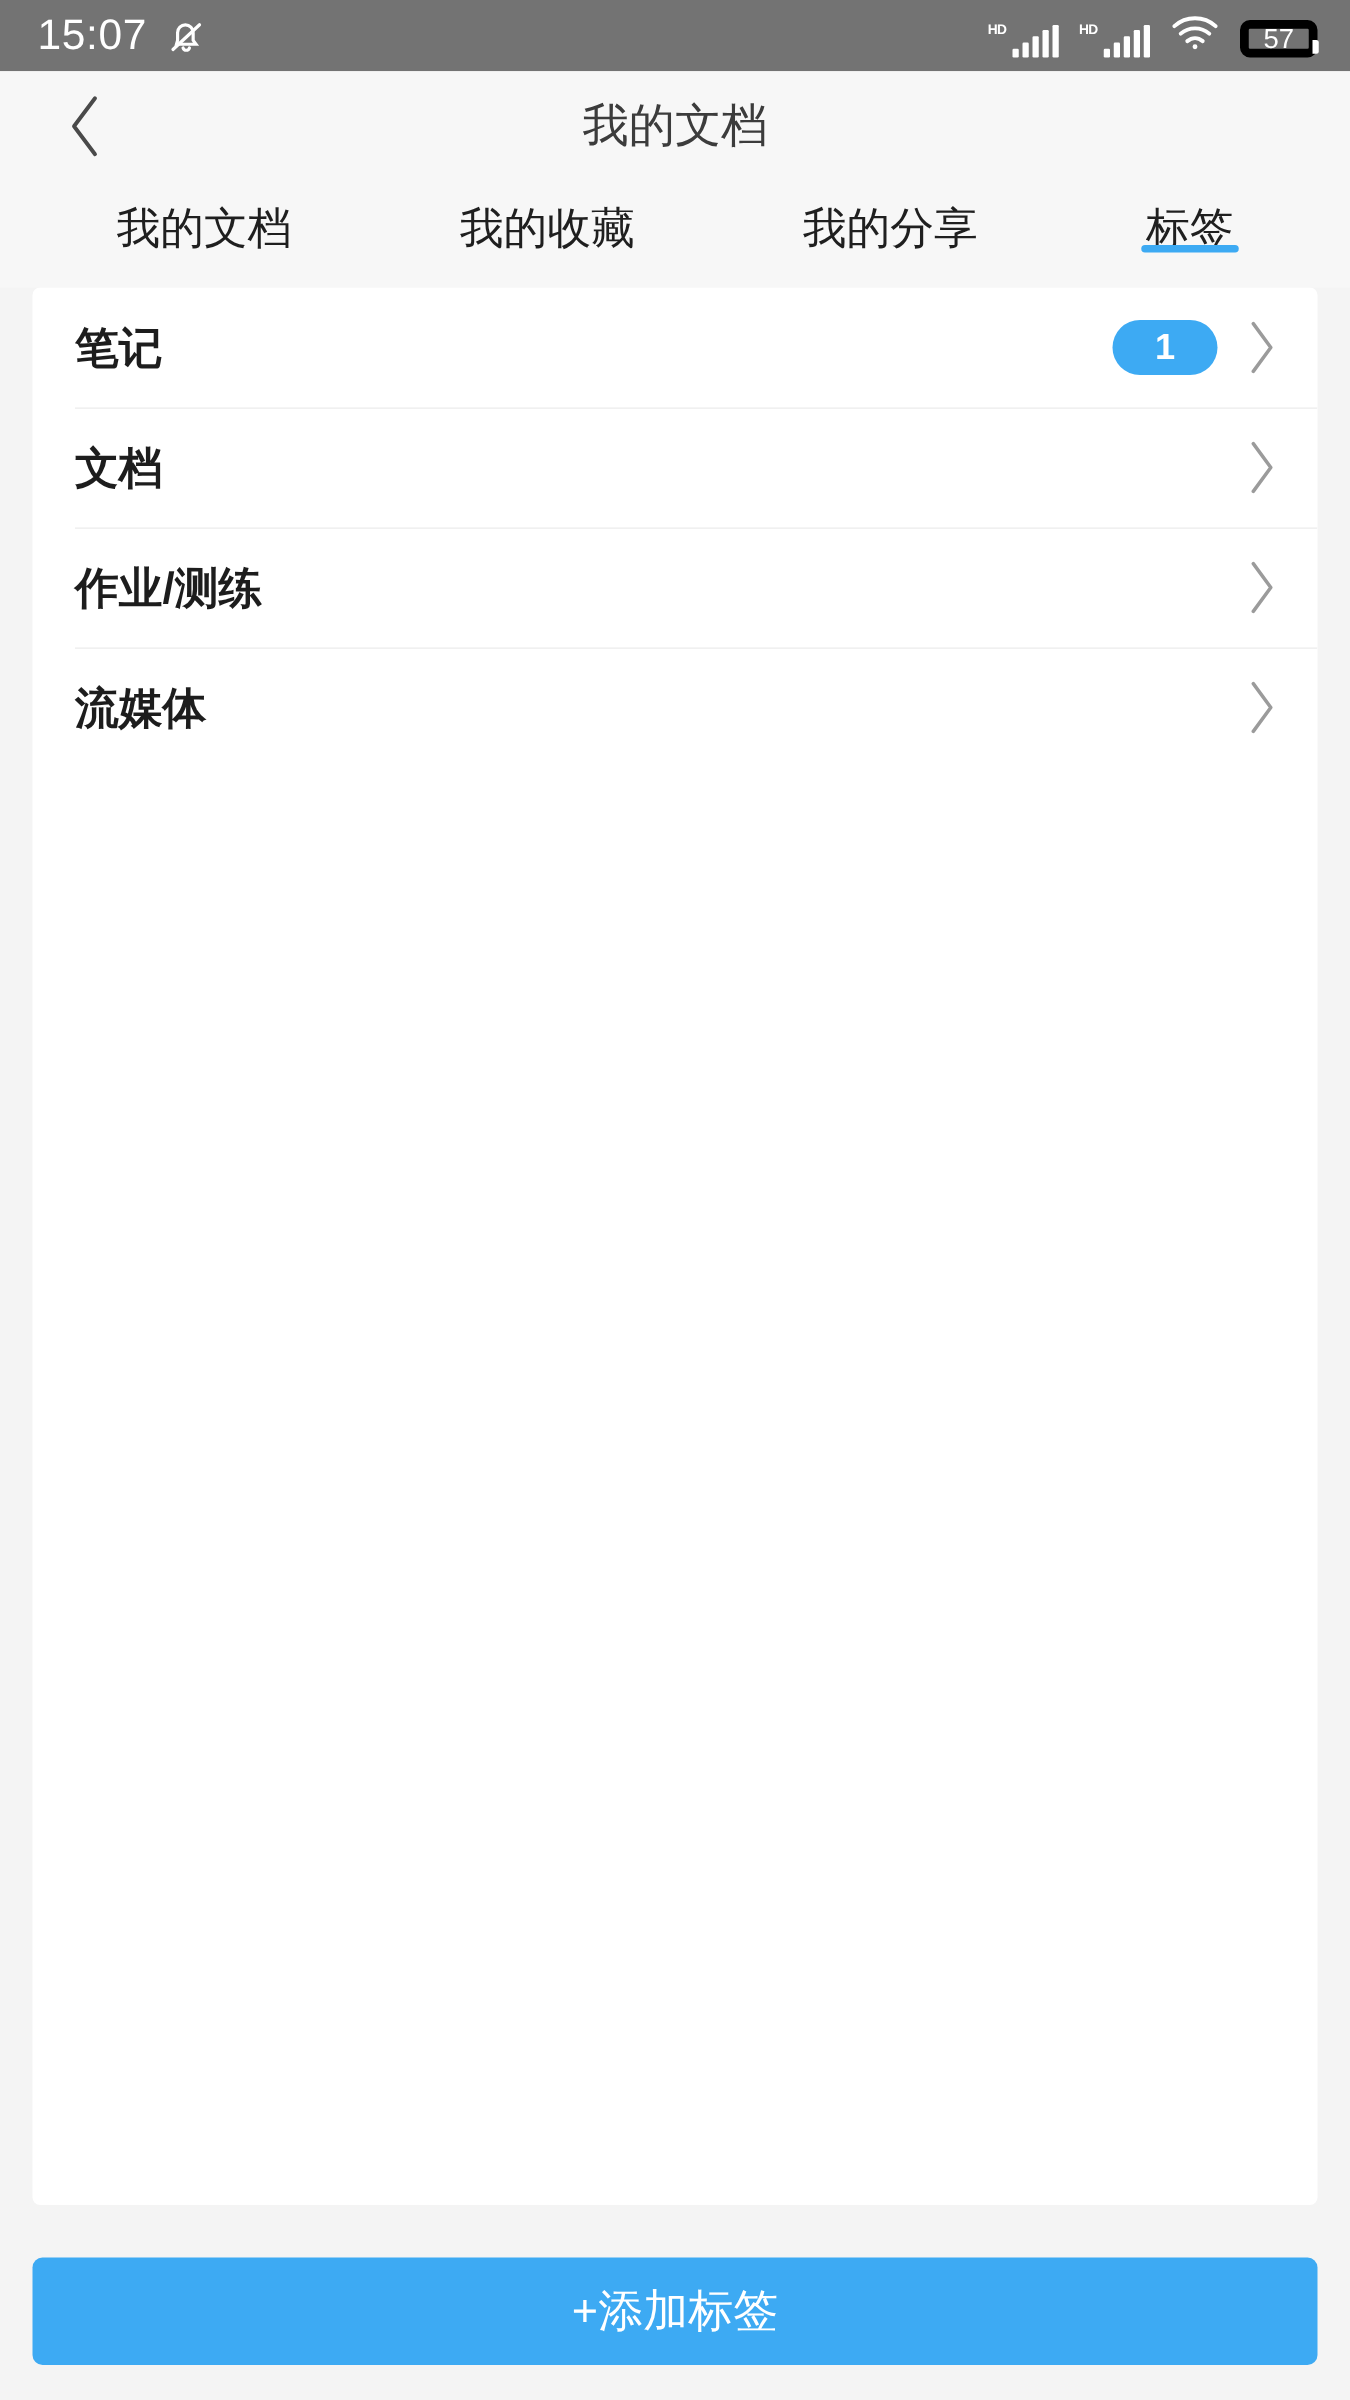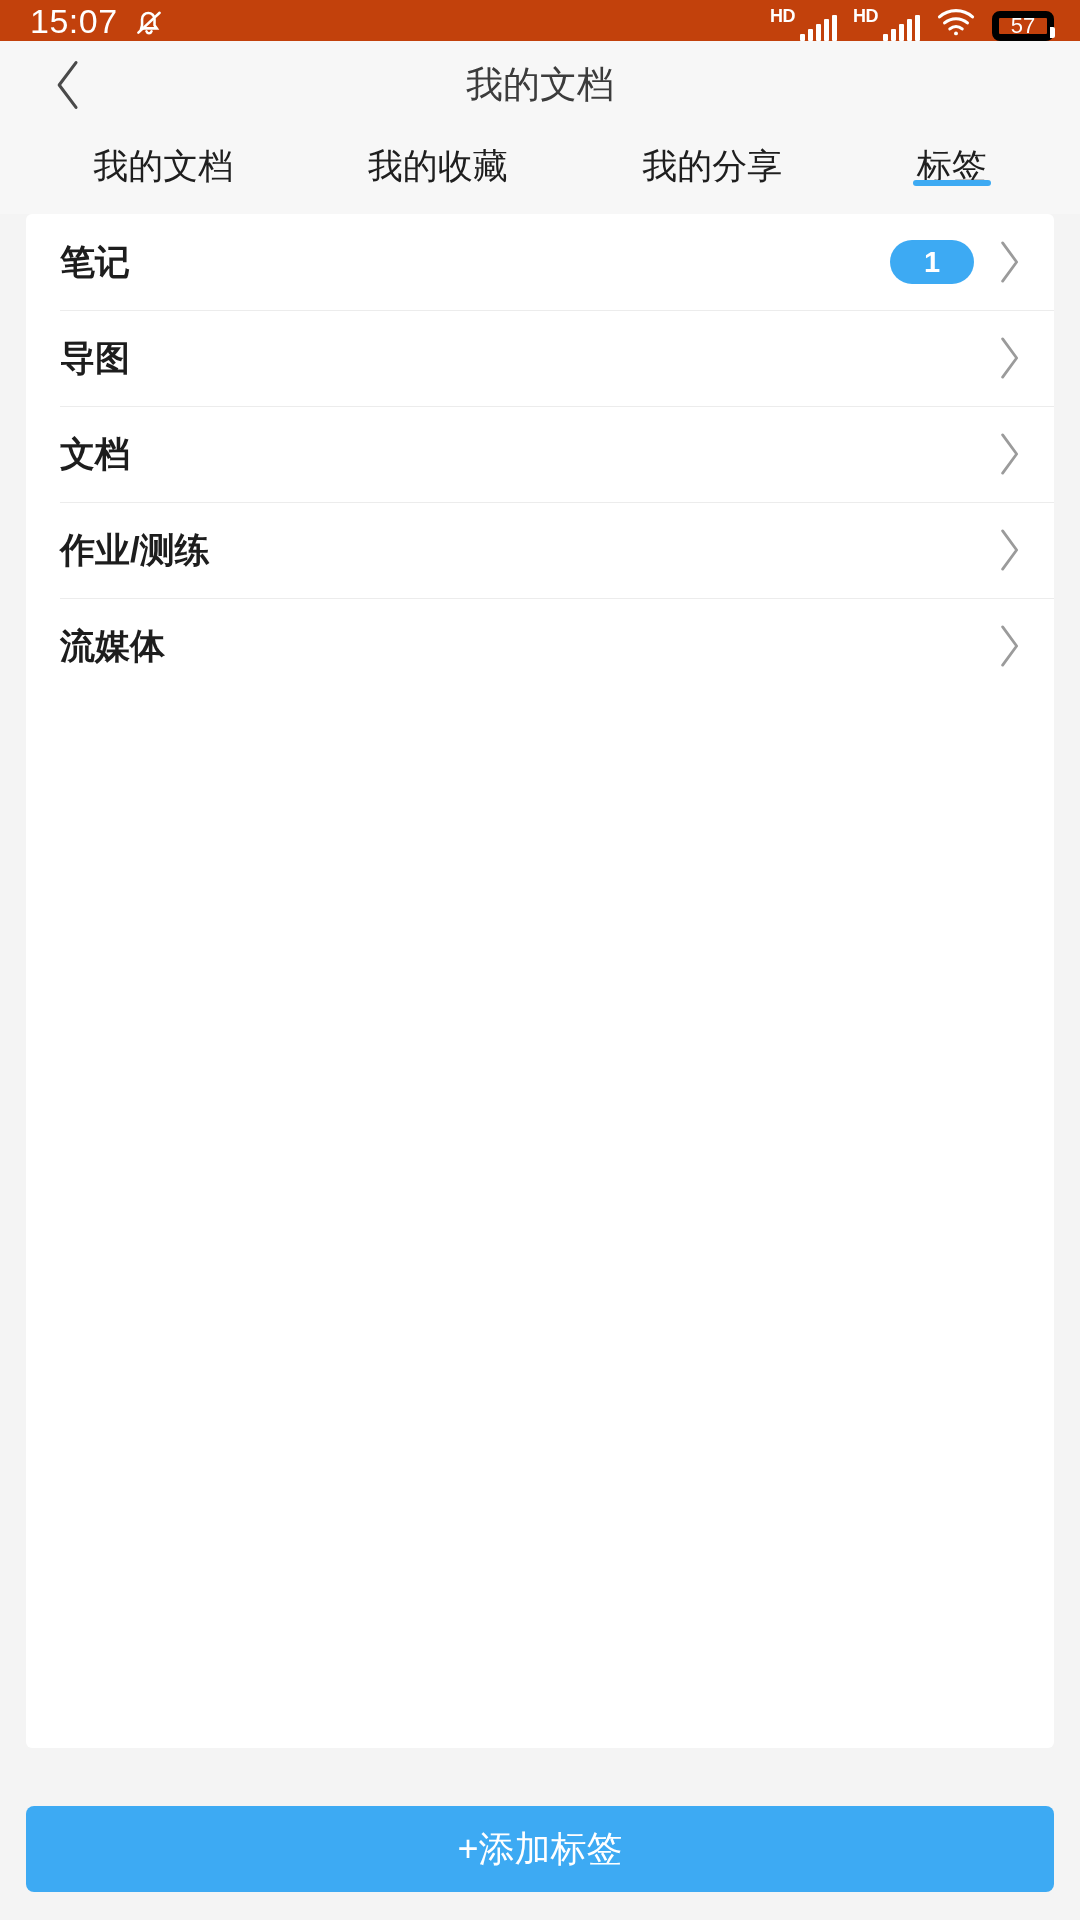--- a/index.html
+++ b/index.html
@@ -4,32 +4,32 @@
 <style>
   * { margin:0; padding:0; box-sizing:border-box; }
   html, body {
     width:1080px; height:1920px;
     font-family:"Liberation Sans","DejaVu Sans",sans-serif;
     background:#f4f4f4; overflow:hidden;
   }
 
   
   .statusbar{
-    height:41px; background:#c2410c; color:#ffffff;
-    display:flex; align-items:flex-end; justify-content:space-between;
+    height:57px; background:#737373; color:#ffffff;
+    display:flex; align-items:center; justify-content:space-between;
     padding:0 26px 0 30px;
   }
   .sb-left{ display:flex; align-items:center; gap:14px; }
   .sb-time{ font-size:34px; letter-spacing:0.5px; font-weight:400; }
   .sb-right{ display:flex; align-items:flex-end; gap:16px; }
 
   .bell-mute{ width:34px; height:34px; display:block; }
 
   .sig{ display:flex; align-items:flex-end; gap:5px; }
-  .sig .hd{ font-size:18px; font-weight:700; line-height:1; margin-bottom:16px; letter-spacing:-0.5px;}
+  .sig .hd{ font-size:11px; font-weight:700; line-height:1; margin-bottom:16px; letter-spacing:-0.5px;}
   .bars{ display:flex; align-items:flex-end; gap:3px; height:26px;}
   .bars i{ display:block; width:5px; background:#fff; border-radius:1px;}
   .bars i:nth-child(1){height:7px;}
   .bars i:nth-child(2){height:12px;}
   .bars i:nth-child(3){height:17px;}
   .bars i:nth-child(4){height:22px;}
   .bars i:nth-child(5){height:26px;}
 
   .wifi{ width:40px; height:30px; }
 
@@ -196,28 +196,20 @@
     <div class="row">
       <span class="row-label">笔记</span>
       <span class="badge">1</span>
       <span class="chev">
         <svg width="28" height="46" viewBox="0 0 22 36" fill="none" stroke="#9b9b9b" stroke-width="2.2" stroke-linecap="round" stroke-linejoin="round">
           <polyline points="6,3 17,18 6,33"></polyline>
         </svg>
       </span>
     </div>
 
-    <div class="row">
-      <span class="row-label">导图</span>
-      <span class="chev">
-        <svg width="28" height="46" viewBox="0 0 22 36" fill="none" stroke="#9b9b9b" stroke-width="2.2" stroke-linecap="round" stroke-linejoin="round">
-          <polyline points="6,3 17,18 6,33"></polyline>
-        </svg>
-      </span>
-    </div>
 
     <div class="row">
       <span class="row-label">文档</span>
       <span class="chev">
         <svg width="28" height="46" viewBox="0 0 22 36" fill="none" stroke="#9b9b9b" stroke-width="2.2" stroke-linecap="round" stroke-linejoin="round">
           <polyline points="6,3 17,18 6,33"></polyline>
         </svg>
       </span>
     </div>
 

